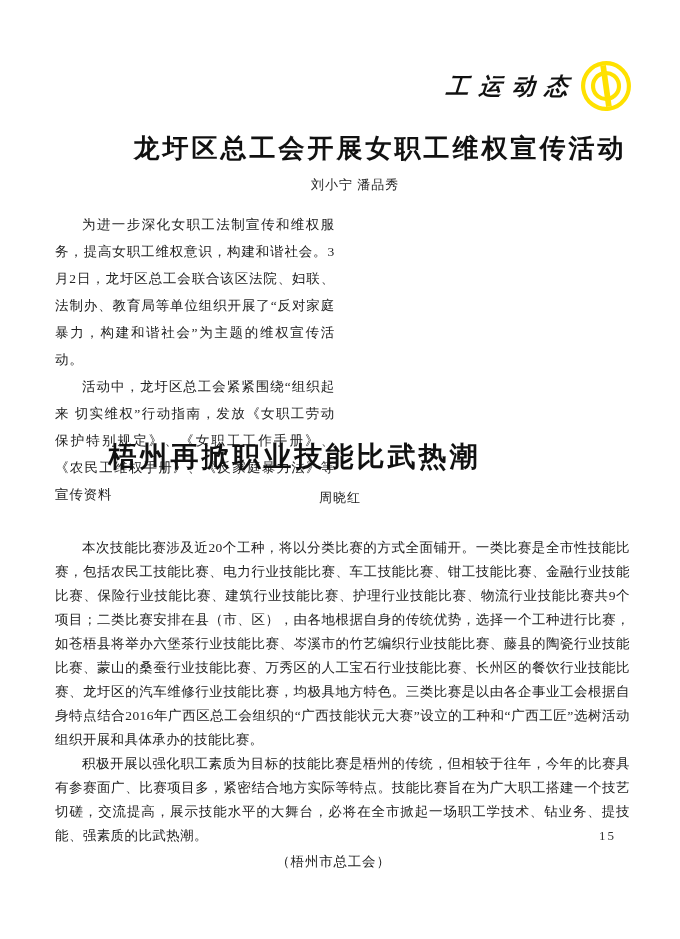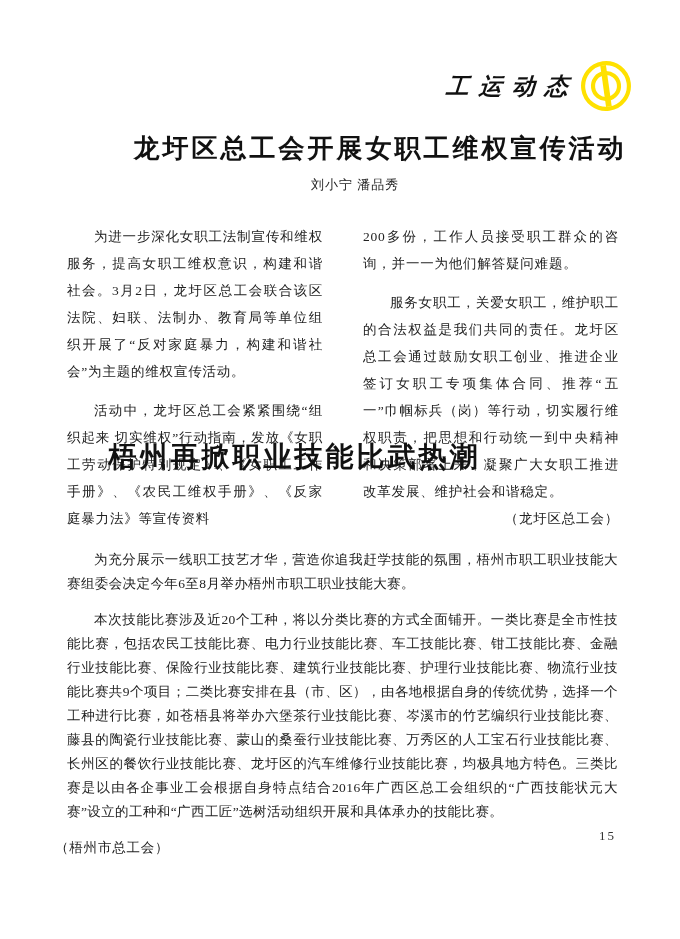--- a/index.html
+++ b/index.html
@@ -72,21 +72,21 @@
     left: 55px;
     width: 575px;
     display: flex;
     gap: 16px;
   }
   .a1-col {
     width: 280px;
     flex: 0 0 auto;
   }
   .body-text {
-    margin: 12px;
+    margin: 0;
     font-size: 13.5px;
     line-height: 27px;
     letter-spacing: 0.8px;
     text-align: justify;
     color: #222222;
   }
   .body-text.indent { text-indent: 2em; }
   .attribution-inline {
     float: right;
     letter-spacing: 0.8px;
@@ -123,21 +123,21 @@
   }
   .a2-body .body-text {
     line-height: 24px;
     letter-spacing: 0.4px;
   }
   .a2-attribution {
     margin: 2px 0 8px 0;
     font-size: 13.5px;
     line-height: 24px;
     letter-spacing: 0.8px;
-    text-align: left;
+    text-align: center;
     padding-right: 18px;
     color: #222222;
   }
 
   
   .page-number {
     position: absolute;
     top: 828px;
     right: 64px;
     font-size: 13px;
@@ -162,32 +162,26 @@
   </div>
 
   <div class="a1-title">龙圩区总工会开展女职工维权宣传活动</div>
   <div class="a1-authors">刘小宁 潘品秀</div>
 
   <div class="a1-columns">
     <div class="a1-col">
       <p class="body-text indent">为进一步深化女职工法制宣传和维权服务，提高女职工维权意识，构建和谐社会。3月2日，龙圩区总工会联合该区法院、妇联、法制办、教育局等单位组织开展了“反对家庭暴力，构建和谐社会”为主题的维权宣传活动。</p>
       <p class="body-text indent">活动中，龙圩区总工会紧紧围绕“组织起来 切实维权”行动指南，发放《女职工劳动保护特别规定》、《女职工工作手册》、《农民工维权手册》、《反家庭暴力法》等宣传资料</p>
     </div>
-    <div class="a1-col">
-      <p class="body-text">200多份，工作人员接受职工群众的咨询，并一一为他们解答疑问难题。</p>
-      <p class="body-text indent">
-        <span>服务女职工，关爱女职工，维护职工的合法权益是我们共同的责任。龙圩区总工会通过鼓励女职工创业、推进企业签订女职工专项集体合同、推荐“五一”巾帼标兵（岗）等行动，切实履行维权职责，把思想和行动统一到中央精神和决策部署上来，凝聚广大女职工推进改革发展、维护社会和谐稳定。</span>
-        <span class="attribution-inline">（龙圩区总工会）</span>
-      </p>
-    </div>
   </div>
 
   <div class="a2-title">梧州再掀职业技能比武热潮</div>
+  <div class="a2-author">周晓红</div>
 
   <div class="a2-body">
-    <p class="body-text indent">为充分展示一线职工技艺才华，营造你追我赶学技能的氛围，梧州市职工职业技能大赛组委会决定今年6至8月举办梧州市职工职业技能大赛。</p>
     <p class="body-text indent">本次技能比赛涉及近20个工种，将以分类比赛的方式全面铺开。一类比赛是全市性技能比赛，包括农民工技能比赛、电力行业技能比赛、车工技能比赛、钳工技能比赛、金融行业技能比赛、保险行业技能比赛、建筑行业技能比赛、护理行业技能比赛、物流行业技能比赛共9个项目；二类比赛安排在县（市、区），由各地根据自身的传统优势，选择一个工种进行比赛，如苍梧县将举办六堡茶行业技能比赛、岑溪市的竹艺编织行业技能比赛、藤县的陶瓷行业技能比赛、蒙山的桑蚕行业技能比赛、万秀区的人工宝石行业技能比赛、长州区的餐饮行业技能比赛、龙圩区的汽车维修行业技能比赛，均极具地方特色。三类比赛是以由各企事业工会根据自身特点结合2016年广西区总工会组织的“广西技能状元大赛”设立的工种和“广西工匠”选树活动组织开展和具体承办的技能比赛。</p>
+    <p class="body-text indent">积极开展以强化职工素质为目标的技能比赛是梧州的传统，但相较于往年，今年的比赛具有参赛面广、比赛项目多，紧密结合地方实际等特点。技能比赛旨在为广大职工搭建一个技艺切磋，交流提高，展示技能水平的大舞台，必将在全市掀起一场职工学技术、钻业务、提技能、强素质的比武热潮。</p>
     <p class="a2-attribution">（梧州市总工会）</p>
   </div>
 
   <div class="page-number">15</div>
 
 </div>
 
 </body></html>

